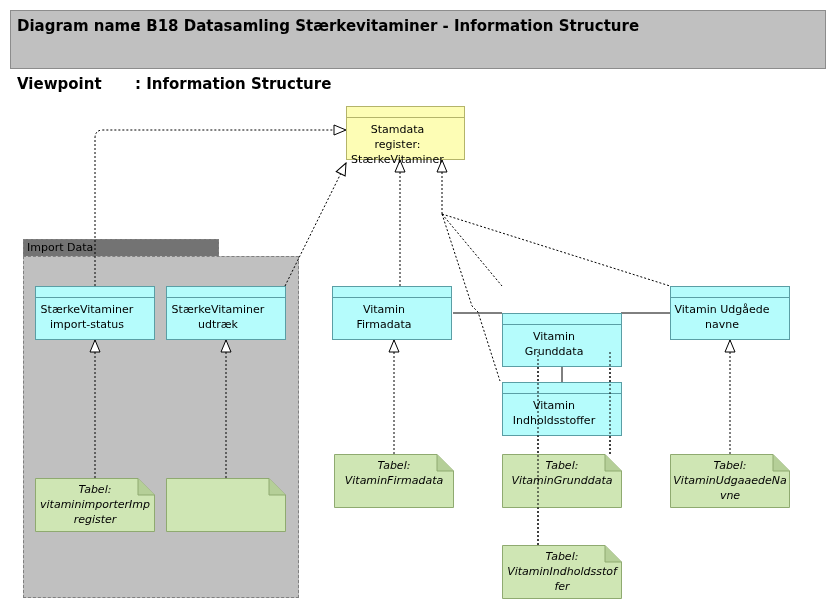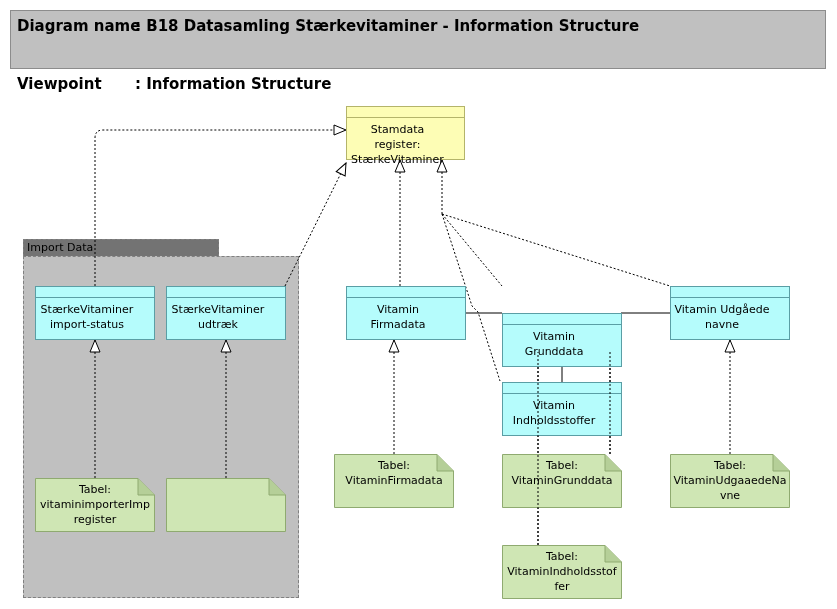--- a/index.html
+++ b/index.html
@@ -7,21 +7,21 @@
   .header { position:absolute; left:10px; top:10px; width:816px; height:59px; background:#c0c0c0; border:1px solid #8c8c8c; box-sizing:border-box; }
   .header .row { position:absolute; left:6px; font-weight:bold; font-size:15px; color:#000; white-space:pre; }
   .header .lbl { display:inline-block; width:118px; }
   .pkg-tab { position:absolute; left:23px; top:239px; width:196px; height:18px; background:#737373; border:1px dashed #808080; border-bottom:none; box-sizing:border-box; font-size:11px; padding-left:3px; line-height:16px; }
   .pkg-body { position:absolute; left:23px; top:256px; width:276px; height:342px; background:#c0c0c0; border:1px dashed #808080; box-sizing:border-box; }
   .cls { position:absolute; box-sizing:border-box; border:1px solid #5a9ea5; background:#b5fcfc; font-size:11px; text-align:center; color:#000; }
   .cls .top { height:10px; border-bottom:1px solid #5a9ea5; }
   .cls .name { padding:4px 18px 0 2px; line-height:15px; }
   .cls.yellow { background:#fdfdb5; border-color:#b4b46a; }
   .cls.yellow .top { border-color:#b4b46a; }
-  .note { position:absolute; box-sizing:border-box; font-size:11px; text-align:center; color:#000; line-height:15px; }
+  .note { position:absolute; box-sizing:border-box; font-size:11px; text-align:center; color:#000; line-height:15px;font-style:italic; }
   .note svg { position:absolute; left:0; top:0; }
   .note .txt { position:relative; padding:4px 3px 0 3px; }
   svg.lines { position:absolute; left:0; top:0; }
 </style>
 </head>
 <body>
 
 <div class="header">
   <div class="row" style="top:6px;"><span class="lbl">Diagram name</span><span>: B18 Datasamling Stærkevitaminer - Information Structure</span></div>
   <div class="row" style="top:27px;margin-top:37px;"><span class="lbl">Viewpoint</span><span>: Information Structure</span></div>
@@ -80,21 +80,21 @@
 </div>
 
 <div class="cls" style="left:166px;top:286px;width:120px;height:54px;">
   <div class="top"></div>
   <div class="name">
       <div>StærkeVitaminer</div>
       <div>udtræk</div>
     </div>
 </div>
 
-<div class="cls" style="left:346px;top:286px;width:120px;height:54px;">
+<div class="cls" style="left:332px;top:286px;width:120px;height:54px;">
   <div class="top"></div>
   <div class="name">
       <div>Vitamin Firmadata</div>
     </div>
 </div>
 
 <div class="cls" style="left:502px;top:286px;width:120px;height:54px;margin-top:27px;">
   <div class="top"></div>
   <div class="name">
       <div>Vitamin Grunddata</div>

